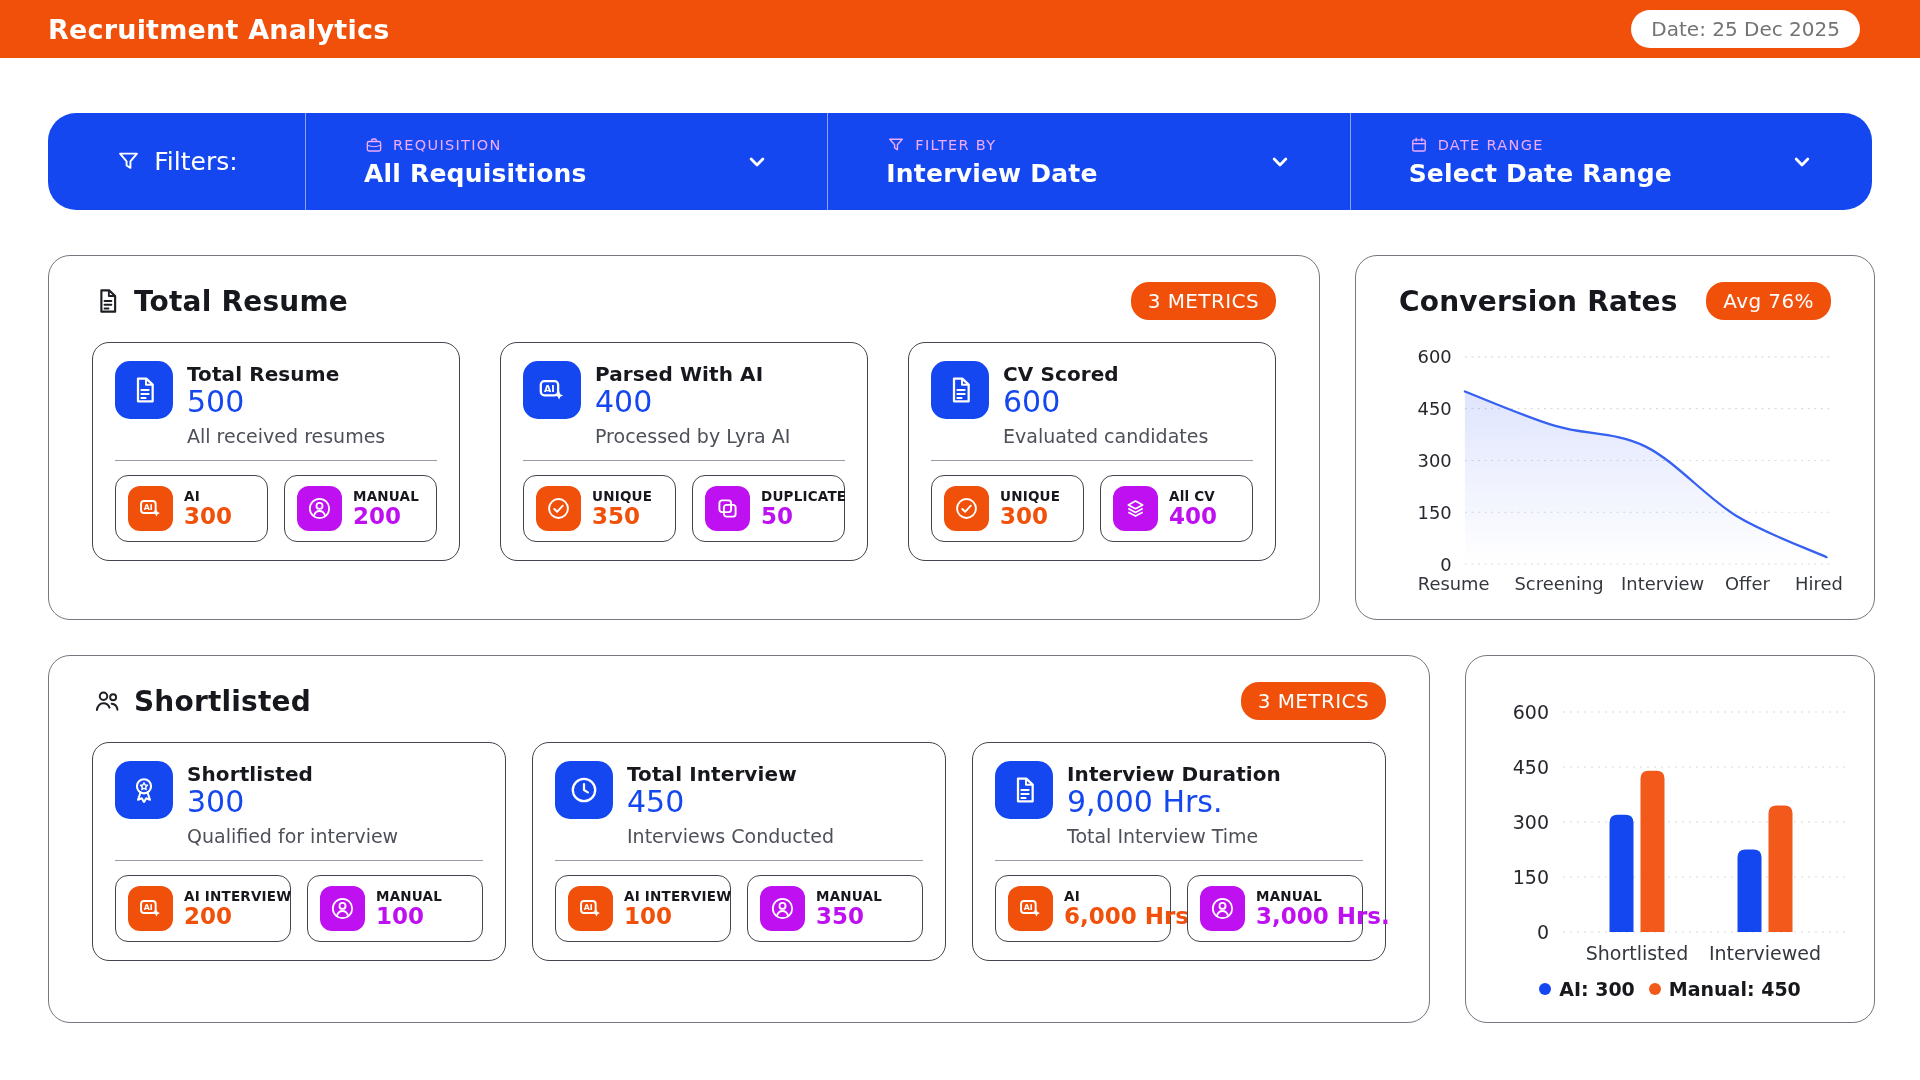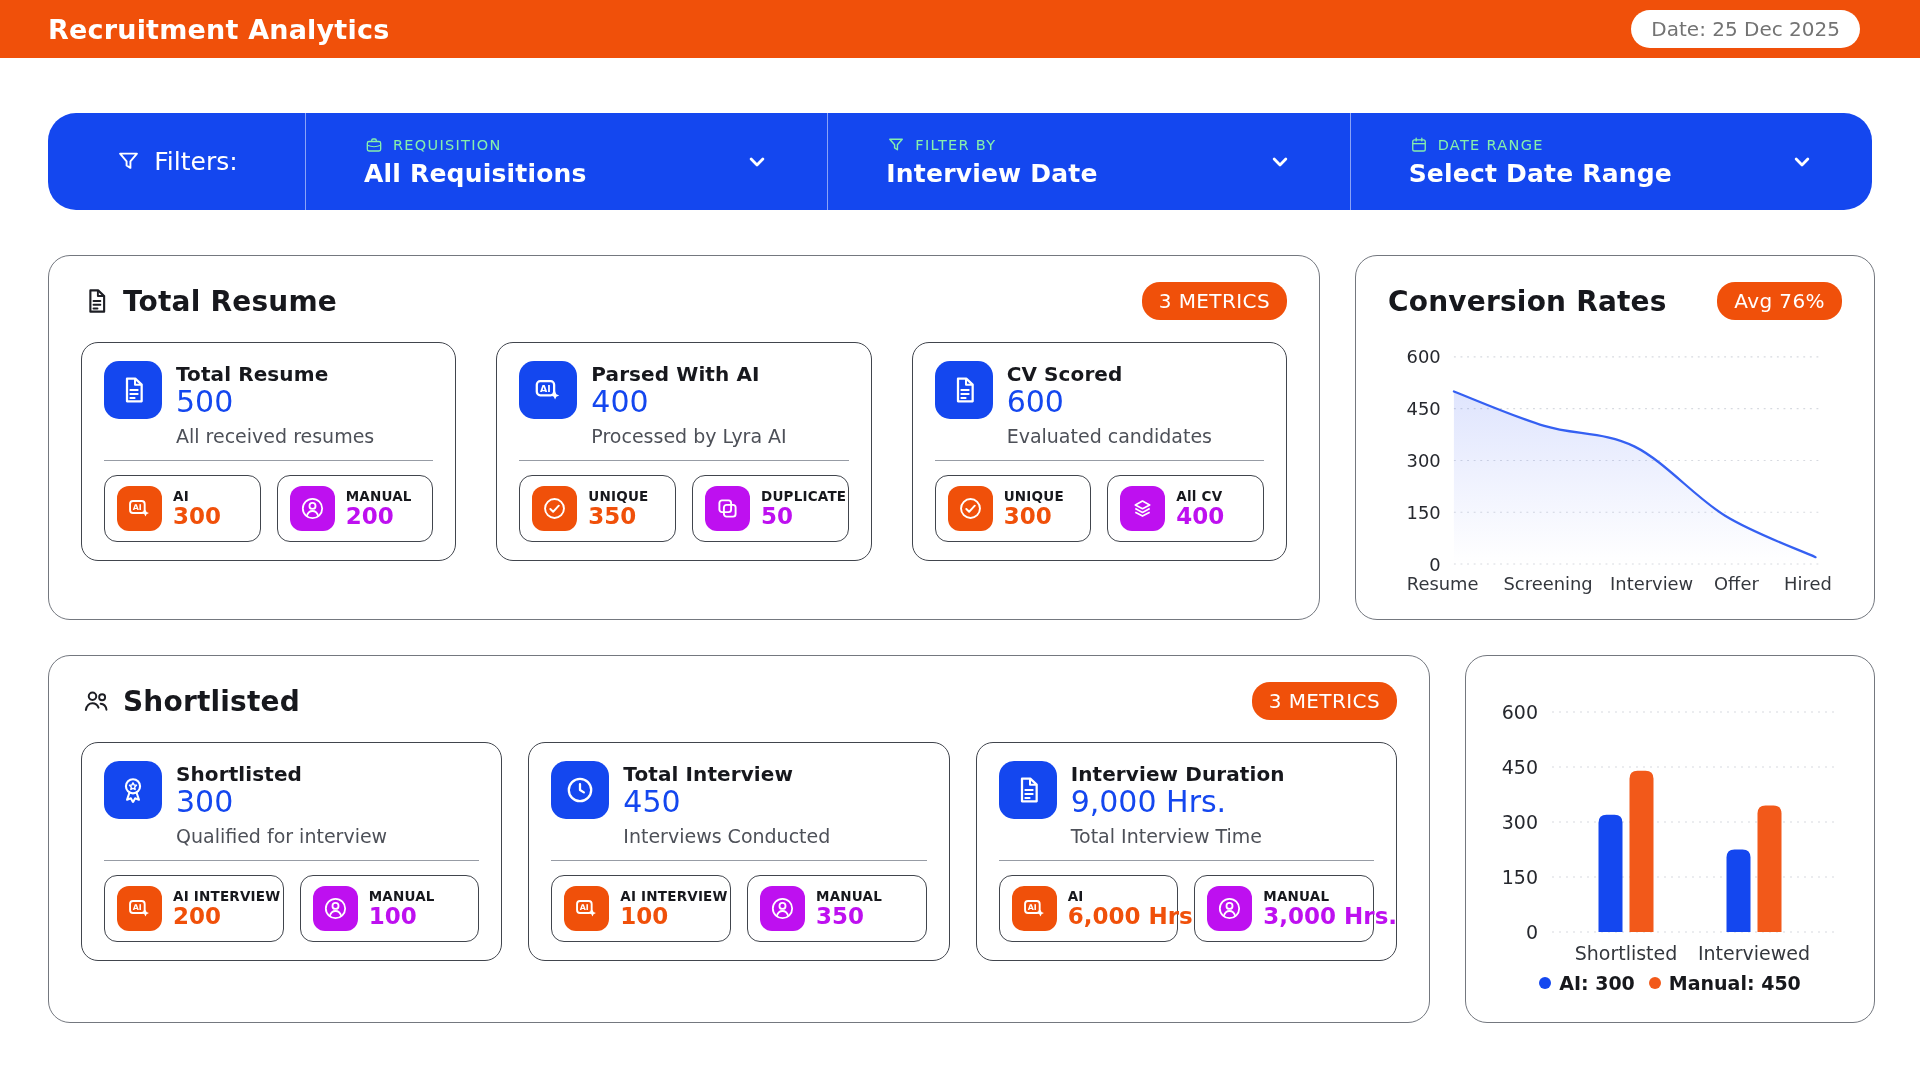--- a/index.html
+++ b/index.html
@@ -23,27 +23,27 @@
   .header-title{color:#fff;font-size:27px;font-weight:bold;letter-spacing:.2px}
   .date-pill{margin-left:auto;background:#fff;border-radius:20px;padding:7px 20px;font-size:20px;color:#737373}
   
   .fbar{margin:55px 48px 0 48px;height:97px;background:var(--blue);border-radius:28px;display:flex;align-items:center;color:#fff}
   .fsec{display:flex;align-items:center;height:100%}
   .f-first{width:257px;justify-content:center;gap:12px}
   .f-first .ftitle{font-size:25px;font-weight:normal}
   .fdiv{width:1px;background:rgba(255,255,255,.5);align-self:stretch}
   .fdrop{flex:1;padding:0 56px 0 58px;justify-content:space-between;cursor:pointer}
   .fcol{display:flex;flex-direction:column;gap:4px}
-  .flabel{display:flex;align-items:center;gap:9px;font-size:14.5px;letter-spacing:1.3px;color:#86efac}
+  .flabel{display:flex;align-items:center;gap:9px;font-size:14.5px;letter-spacing:1.3px;color:#f0abfc}
   .fvalue{font-size:25px;font-weight:bold;letter-spacing:.2px}
   
   .row{margin:0 45px 0 48px;display:flex;gap:35px}
   .row1{margin-top:45px}
   .row2{margin-top:35px}
-  .card{border:1.5px solid var(--border-outer);border-radius:22px;padding:26px 32px;background:#fff}
+  .card{border:1.5px solid var(--border-outer);border-radius:22px;padding:26px 43px;background:#fff}
   .card-resume{width:1272px;height:365px}
   .card-conv{width:520px;height:365px}
   .card-short{width:1382px;height:368px}
   .card-bar{width:410px;height:368px}
   .sec-head{display:flex;align-items:center;gap:12px}
   .sec-title{font-size:28px;font-weight:bold;letter-spacing:.2px}
   .sec-head .hicon{color:#1d1e24}
   .badge{margin-left:auto;background:var(--orange);color:#fff;border-radius:18px;padding:7px 17px;font-size:20px;letter-spacing:.4px;white-space:nowrap}
   
   .metrics{display:flex;margin-top:22px}
@@ -62,21 +62,21 @@
   .tile-s.purple{background:var(--purple)}
   .p-label{font-size:13.5px;font-weight:bold;letter-spacing:.2px;white-space:nowrap}
   .p-value{font-size:23px;font-weight:bold;white-space:nowrap;line-height:1.1}
   .p-value.orange{color:var(--orange)}
   .p-value.purple{color:var(--purple)}
   
   .chart-wrap{margin-top:14px}
   .tick{font-size:19px;fill:#26282E}
   .xlab{font-size:19px;fill:#34373D}
   .grid{stroke:#D7DAE0;stroke-width:1.2;stroke-dasharray:2 5;fill:none}
-  .legend{display:flex;justify-content:center;align-items:center;gap:14px;}
+  .legend{display:flex;justify-content:center;align-items:center;gap:14px;margin-top:6px}
   .litem{display:flex;align-items:center;font-size:19px;font-weight:bold;color:#17181c}
   .ldot{width:12px;height:12px;border-radius:50%;display:inline-block;margin-right:8px}
 </style>
 </head>
 <body>
 
 <svg width="0" height="0" style="position:absolute">
   <defs>
     <symbol id="ico-doc" viewBox="0 0 24 24">
       <path d="M7.5 3.5h6.2L18.5 8v12.5h-11z" fill="none" stroke="currentColor" stroke-width="1.7" stroke-linejoin="round"></path>

